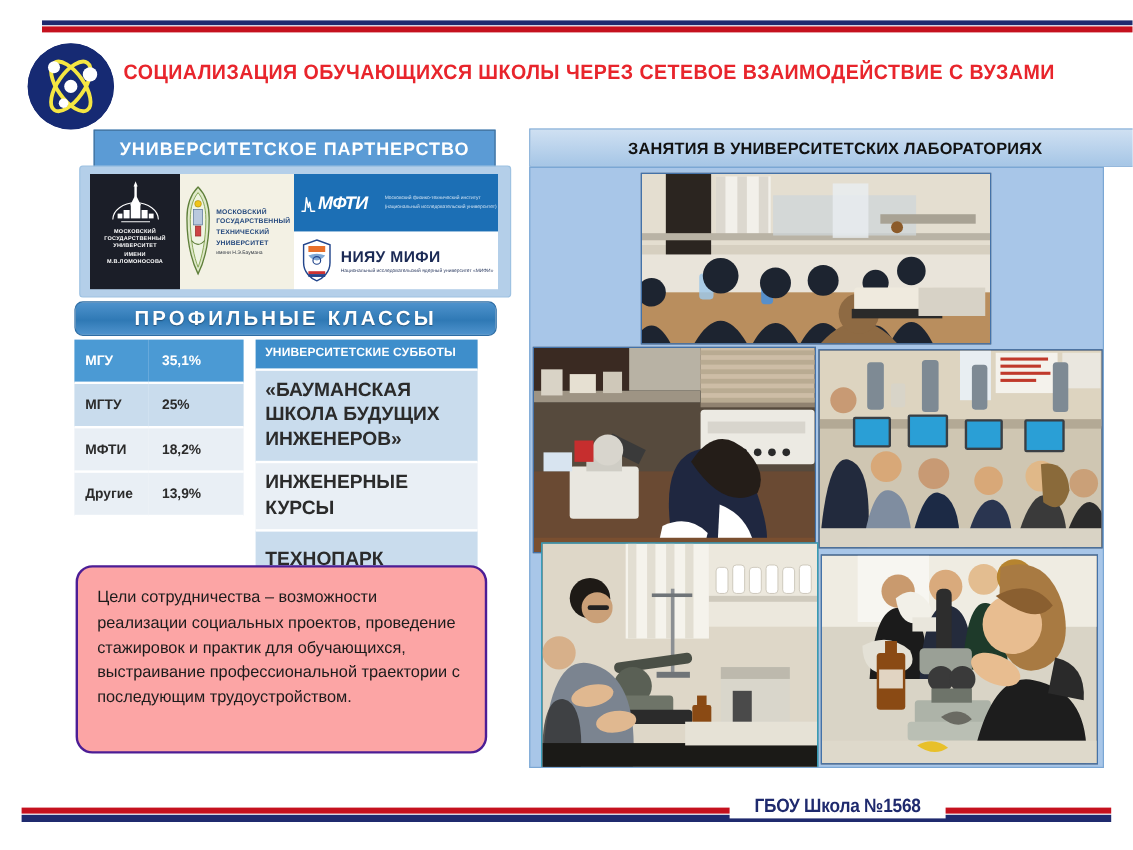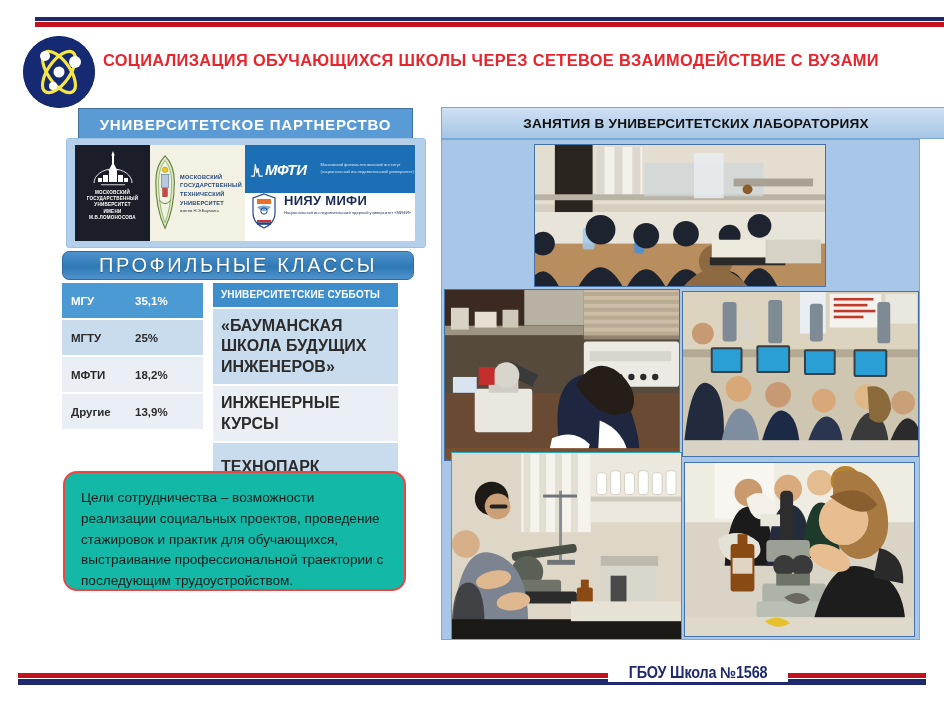--- a/index.html
+++ b/index.html
@@ -163,20 +163,21 @@
     color: #cfe2f3;
     font-size: 4.1px;
     line-height: 1.6;
     margin-left: 14px;
     max-width: 130px;
   }
   .mifi-tile {
     flex: 1;
     background: #ffffff;
     display: flex;
+    align-items: center;
     padding-left: 6px;
     box-sizing: border-box;
   }
   .mifi-text { margin-left: 7px; }
   .mifi-word {
     color: #1b2a55;
     font-size: 13px;
     font-weight: bold;
     letter-spacing: 0.3px;
   }
@@ -194,22 +195,22 @@
     background: linear-gradient(180deg, #4f93cd 0%, #2f79b5 55%, #4f93cd 100%);
     border: 1px solid #2e6da4;
     border-radius: 7px;
     display: flex;
     align-items: center;
     justify-content: center;
     box-sizing: border-box;
   }
   .profile-banner span {
     color: #ffffff;
-    font-size: 20px;
-    font-weight: normal;
+    font-size: 17px;
+    font-weight: bold;
     letter-spacing: 2.6px;
     text-shadow: 0 1px 1px rgba(0,0,0,.35);
   }
 
   
   .tbl-left {
     position: absolute;
     left: 62px; top: 283px;
     width: 141px;
     border-collapse: collapse;
@@ -253,24 +254,24 @@
     padding: 0 8px;
   }
   .tbl-right tr.even td { background: #c9dced; }
   .tbl-right tr.odd  td { background: #e9eff5; }
   .tbl-right td.tall { height: 34px; }
 
   
   .goals-box {
     position: absolute;
     left: 63px; top: 471px;
-    width: 343px; height: 120px;
-    border: 2px solid #ef4444;
+    width: 343px; height: 157px;
+    border: 2px solid #4c1d95;
     border-radius: 14px;
-    background: #14b8a6;
+    background: #fca5a5;
     box-sizing: border-box;
     padding: 15px 16px 0 16px;
   }
   .goals-box p {
     margin: 0;
     font-size: 13.6px;
     color: #1c1c1c;
     line-height: 1.53;
   }
 

